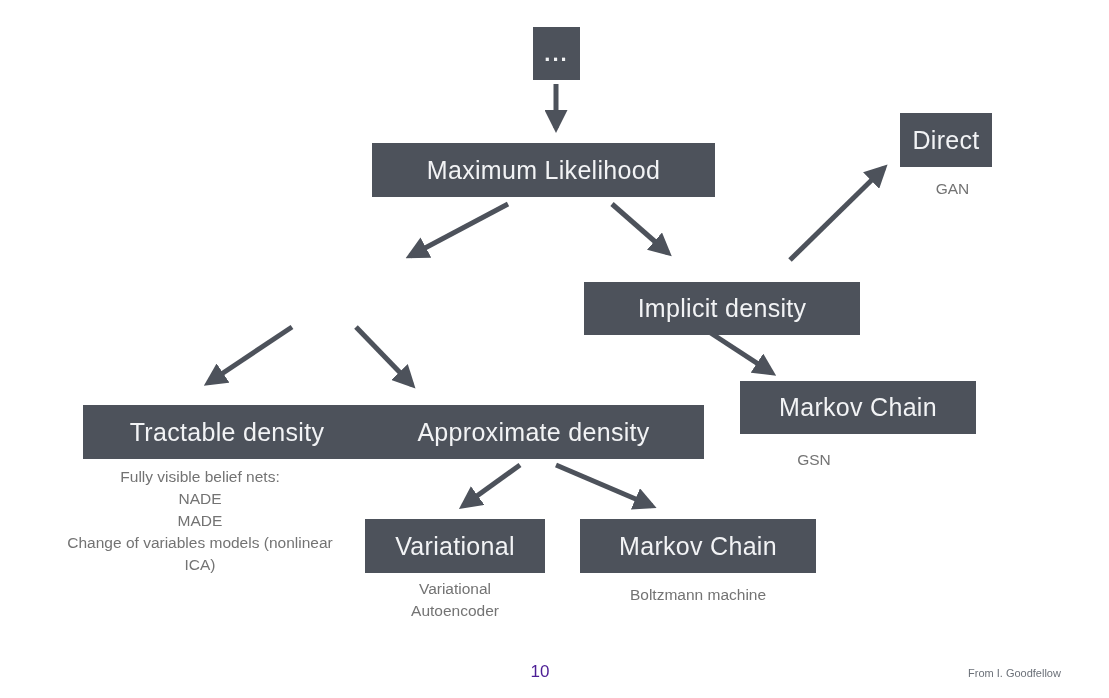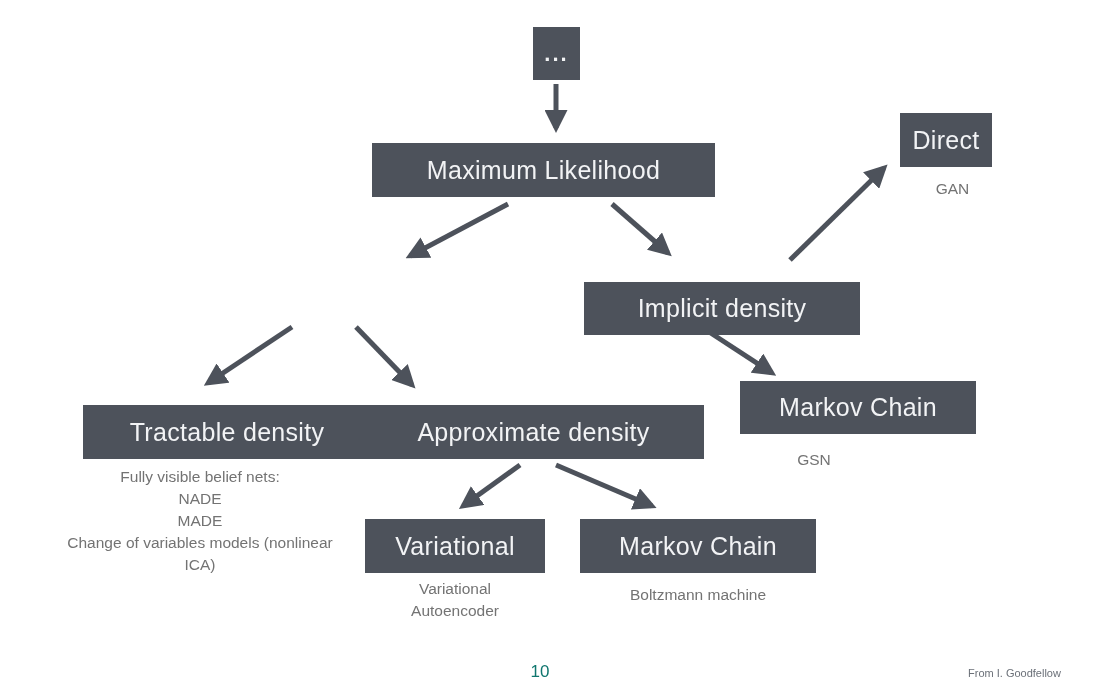--- a/index.html
+++ b/index.html
@@ -43,21 +43,21 @@
     width: 1109px; height: 698px;
     pointer-events: none;
   }
   .page-number {
     position: absolute;
     left: 0;
     top: 662px;
     width: 1080px;
     text-align: center;
     font-size: 17px;
-    color: #0f766e;
+    color: #4c1d95;
   }
   .credit {
     position: absolute;
     left: 968px;
     top: 667px;
     font-size: 11px;
     color: #6b7078;
     white-space: nowrap;
   }
 </style>

